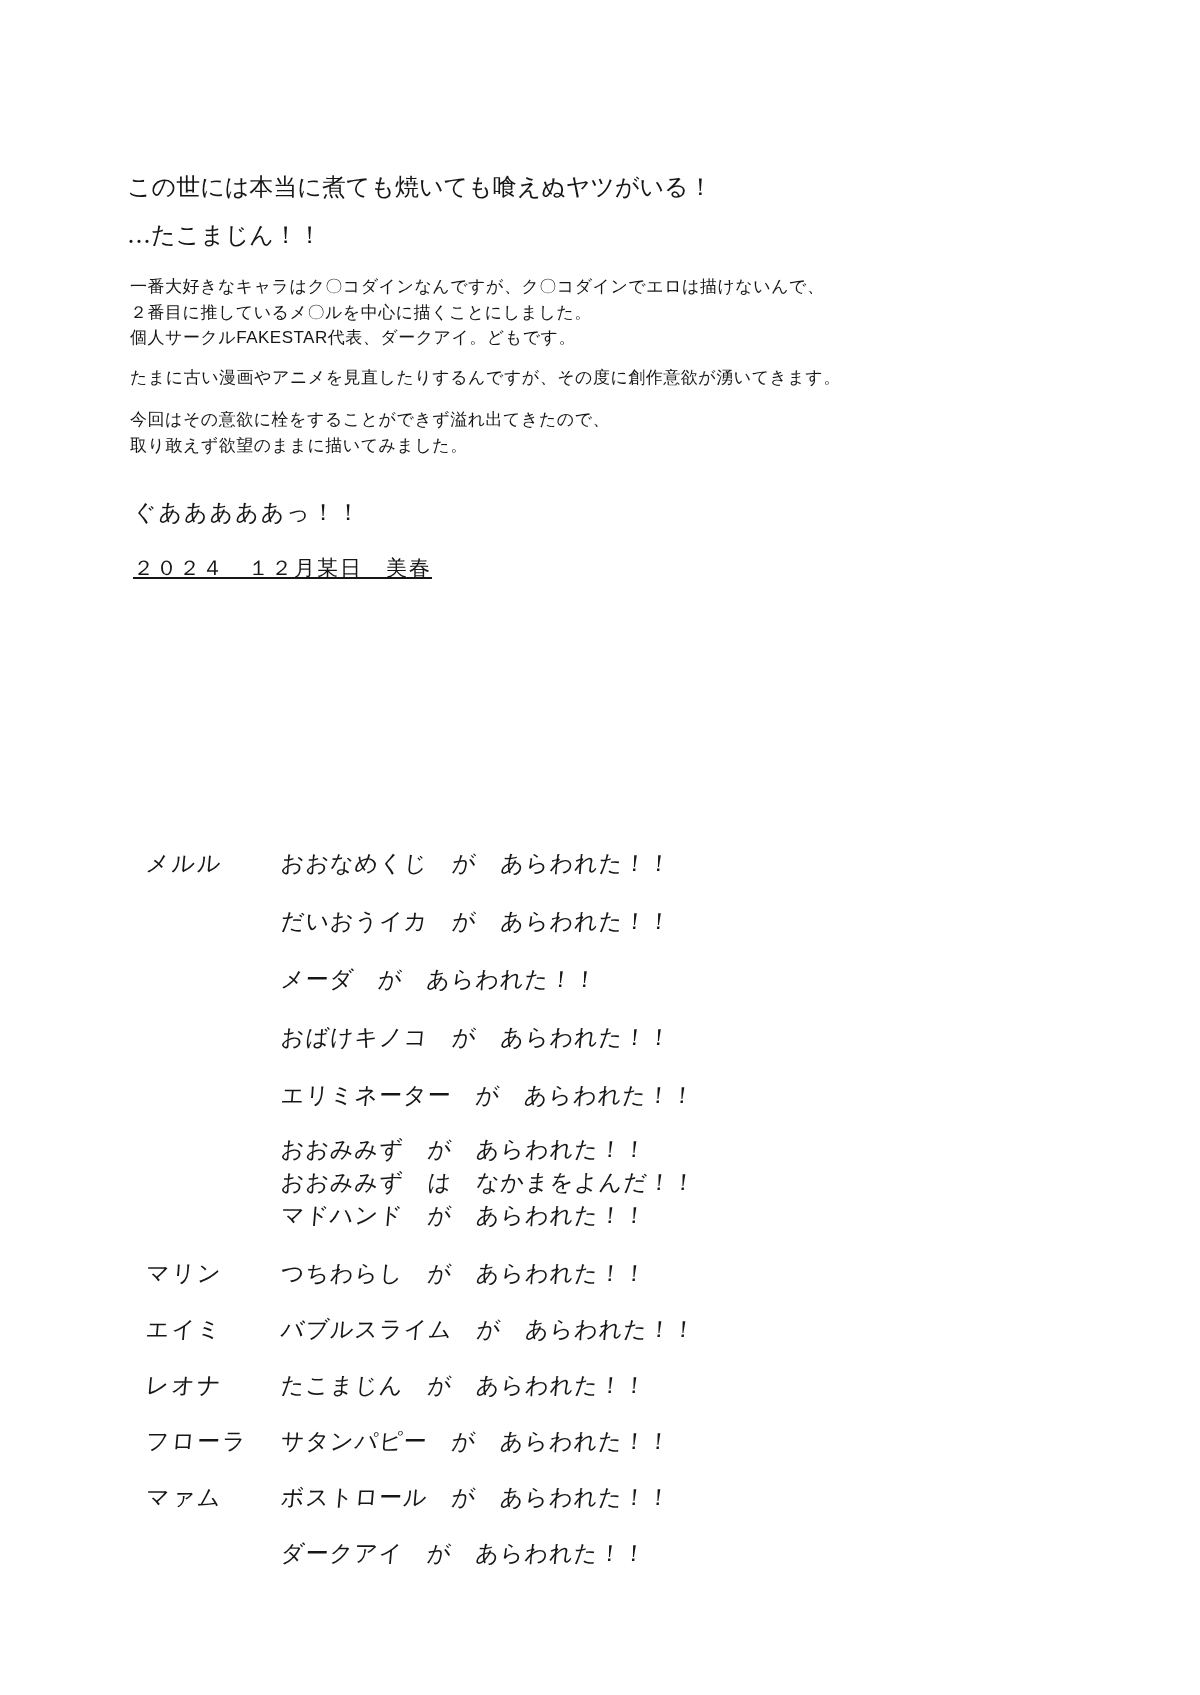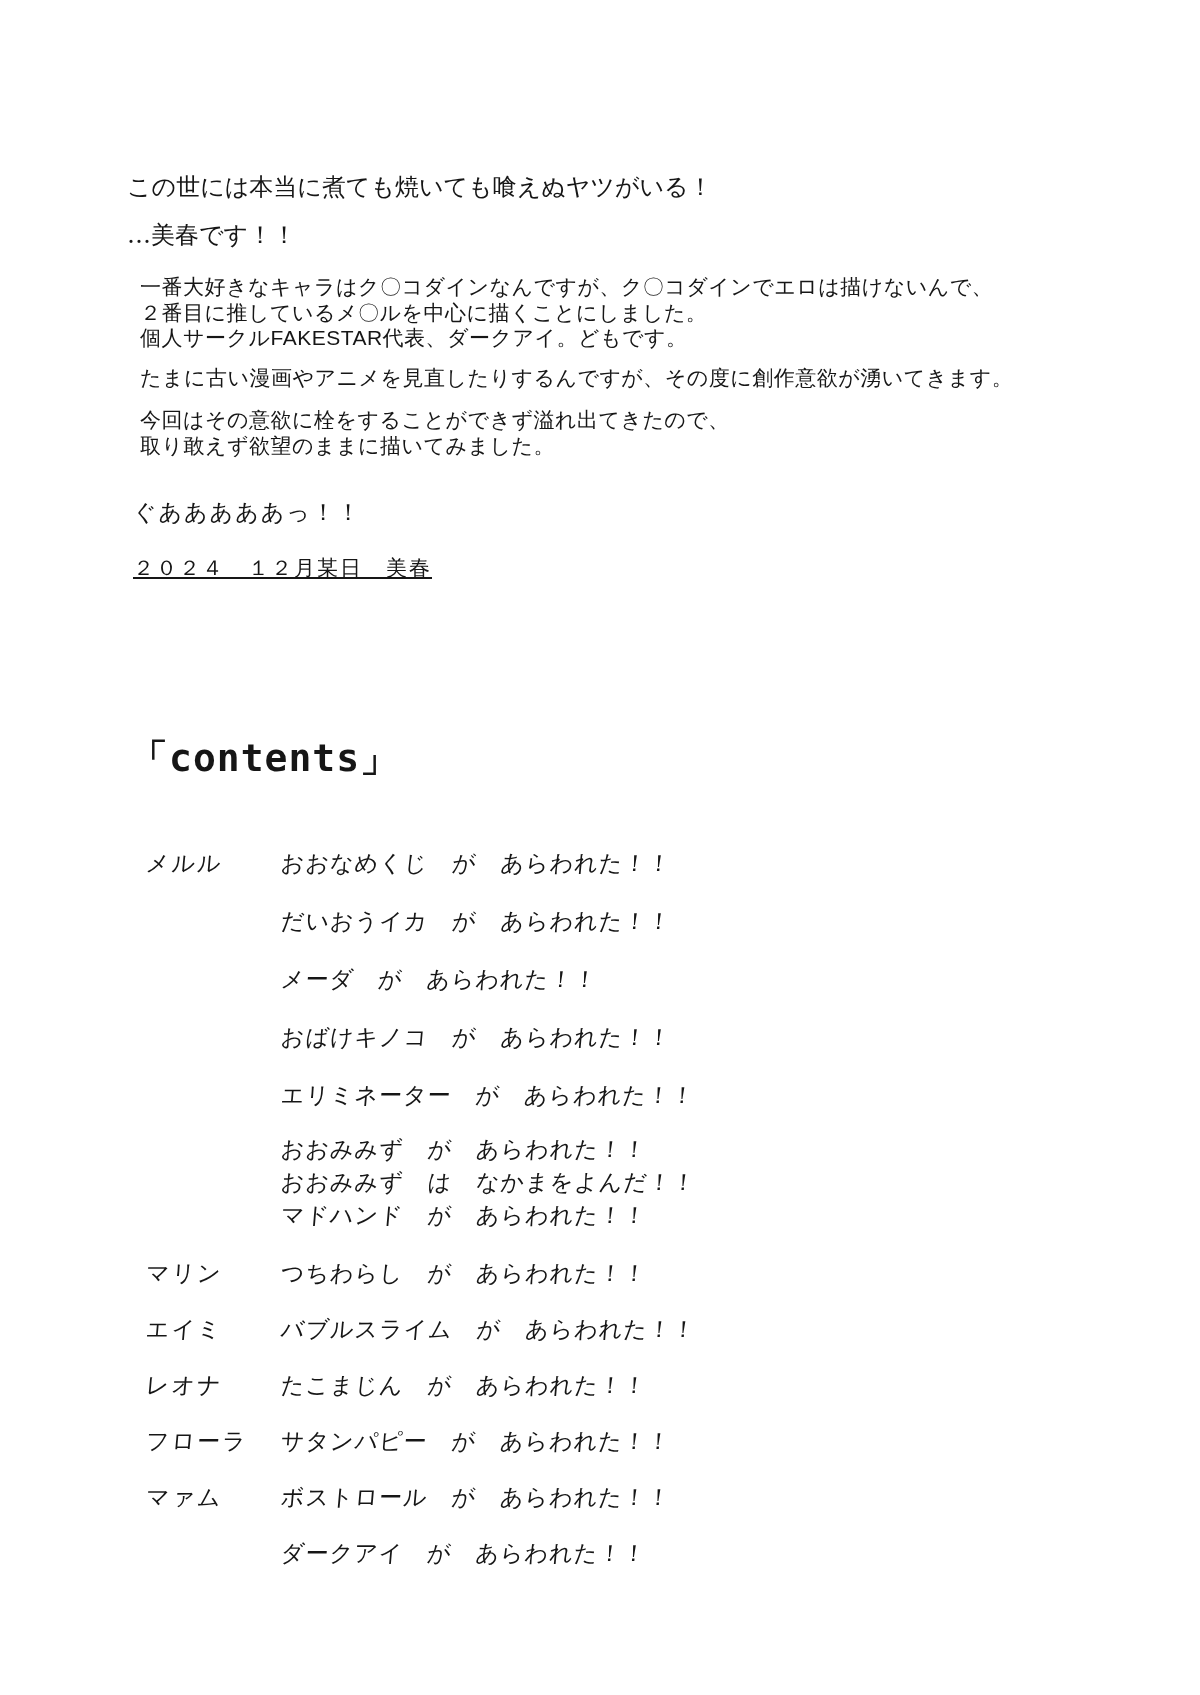--- a/index.html
+++ b/index.html
@@ -27,22 +27,22 @@
     font-size: 24px;
     line-height: 48px;
     letter-spacing: 0px;
     white-space: nowrap;
     margin-top: 33px;
   }
 
   
   .para {
     position: absolute;
-    left: 140px;
-    font-size: 21px;
+    left: 130px;
+    font-size: 17px;
     line-height: 25.5px;
     letter-spacing: 0.5px;
     white-space: nowrap;
     font-family: "Liberation Sans", "DejaVu Sans", sans-serif;
   }
   .para-1 { top: 274px; }
   .para-2 { top: 365px; }
   .para-3 { top: 407px; }
 
   .shout {
@@ -101,21 +101,21 @@
     letter-spacing: 1px;
   }
 </style>
 </head>
 <body>
 
 <div class="page">
 
   <div class="afterword-title">
     <div>この世には本当に煮ても焼いても喰えぬヤツがいる！</div>
-    <div>…美春です！！</div>
+    <div>…たこまじん！！</div>
   </div>
 
   <div class="para para-1">
     <div>一番大好きなキャラはク〇コダインなんですが、ク〇コダインでエロは描けないんで、</div>
     <div>２番目に推しているメ〇ルを中心に描くことにしました。</div>
     <div>個人サークルFAKESTAR代表、ダークアイ。どもです。</div>
   </div>
 
   <div class="para para-3">
     <div>今回はその意欲に栓をすることができず溢れ出てきたので、</div>
@@ -123,21 +123,20 @@
   </div>
 
   <div class="para para-2">
     <div>たまに古い漫画やアニメを見直したりするんですが、その度に創作意欲が湧いてきます。</div>
   </div>
 
   <div class="shout">ぐあああああっ！！</div>
 
   <div class="date-line">２０２４　１２月某日　美春</div>
 
-  <div class="contents-heading">「contents」</div>
 
   <div class="contents-list">
       <div class="crow" style="margin-bottom: 35px;">
         <span class="cname">メルル</span>
         <span class="centry">おおなめくじ　が　あらわれた！！</span>
       </div>
       <div class="crow" style="margin-bottom: 35px;">
         <span class="cname"></span>
         <span class="centry">だいおうイカ　が　あらわれた！！</span>
       </div>

